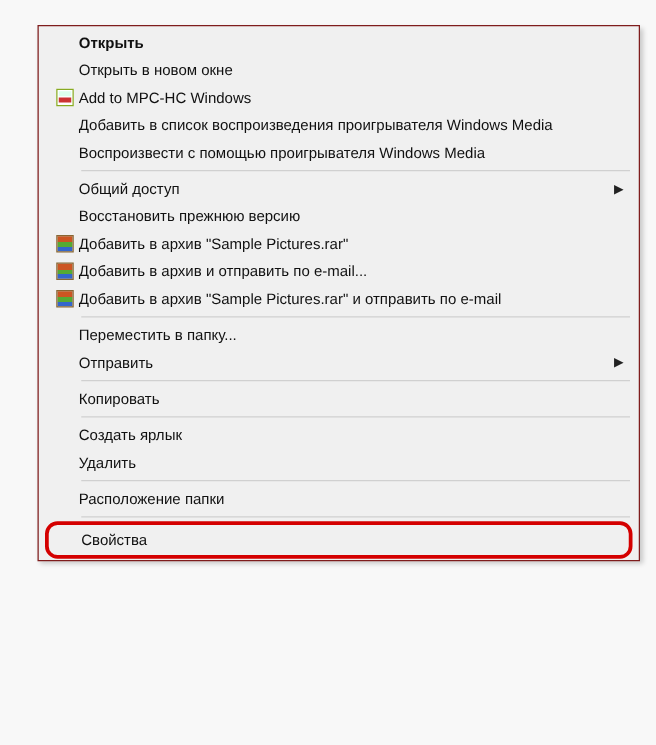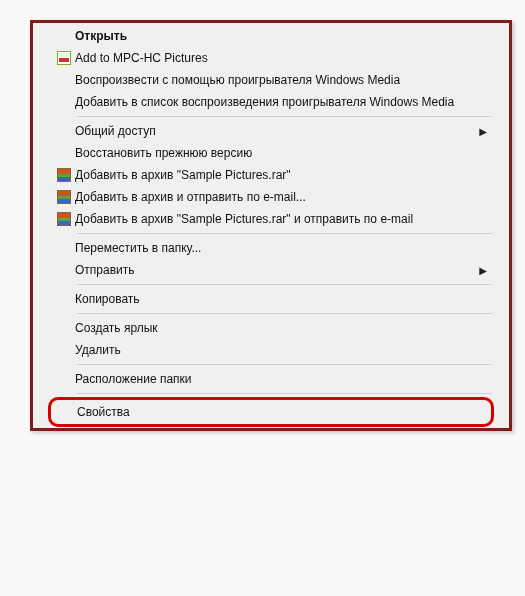--- a/index.html
+++ b/index.html
@@ -13,23 +13,23 @@
     font-size: 12px;
     color: #111;
     position: relative;
   }
   .ctx {
     position: absolute;
     left: 30px;
     top: 20px;
     width: 482px;
     background: #f0f0f0;
-    border: 3px solid #7f1d1d;
+    border: 1px solid #7f1d1d;
     box-shadow: 2px 2px 4px rgba(0,0,0,0.2);
-    padding: 2px 16px;
+    padding: 2px 6px;
   }
   .item {
     display: flex;
     align-items: center;
     height: 22px;
     padding: 0 4px 0 4px;
     cursor: default;
     position: relative;
   }
   .icon-slot {
@@ -86,32 +86,36 @@
 </head>
 <body>
 
 <div class="ctx">
 
   <div class="item">
     <span class="icon-slot"></span>
     <span class="label bold">Открыть</span>
   </div>
   <div class="item">
+    <span class="icon-slot"></span>
+    <span class="label">Открыть в новом окне</span>
+  </div>
+  <div class="item">
     <span class="icon-slot">
         <span class="mpc-icon"></span>
       </span>
-    <span class="label">Add to MPC-HC Pictures</span>
+    <span class="label">Add to MPC-HC Windows</span>
+  </div>
+  <div class="item">
+    <span class="icon-slot"></span>
+    <span class="label">Добавить в список воспроизведения проигрывателя Windows Media</span>
   </div>
   <div class="item">
     <span class="icon-slot"></span>
     <span class="label">Воспроизвести с помощью проигрывателя Windows Media</span>
-  </div>
-  <div class="item">
-    <span class="icon-slot"></span>
-    <span class="label">Добавить в список воспроизведения проигрывателя Windows Media</span>
   </div>
 
   <div class="sep"></div>
 
   <div class="item">
     <span class="icon-slot"></span>
     <span class="label">Общий доступ</span>
     <span class="arrow">▶</span>
   </div>
   <div class="item">

